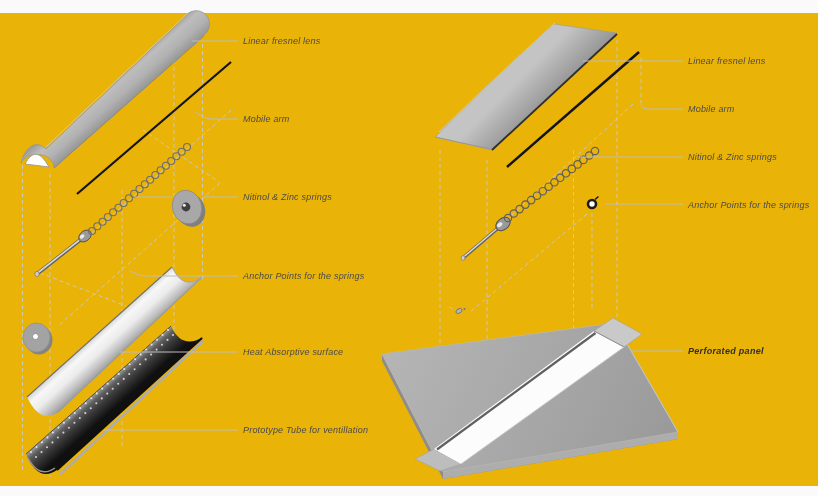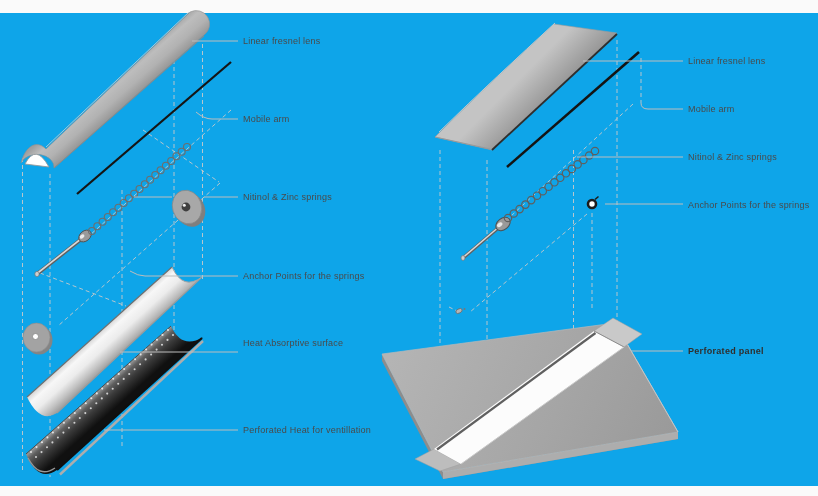--- a/index.html
+++ b/index.html
@@ -1,17 +1,17 @@
 <!DOCTYPE html>
 <html><head>
 <meta charset="utf-8">
 <style>
   html,body{margin:0;padding:0;background:#ffffff;}
-  #stage{position:relative;width:818px;height:496px;background:#0ea5e9;overflow:hidden;
-         font-family:"Liberation Sans",sans-serif;}
+  #stage{position:relative;width:818px;height:496px;background:#eab308;overflow:hidden;
+         font-family:"Liberation Sans",sans-serif;font-style:italic;}
   #stage svg{position:absolute;left:0;top:0;}
   .band{position:absolute;left:0;width:818px;background:#fafafa;}
   .band.top{top:0;height:13px;}
   .band.bottom{top:486px;height:10px;}
   .lbl{position:absolute;font-size:9px;line-height:11px;color:#4a4a4a;
        letter-spacing:.2px;white-space:nowrap;font-weight:400;}
   .lbl.bold{font-weight:700;color:#2f2f2f;letter-spacing:.3px;}
 </style>
 </head>
 <body>
@@ -284,21 +284,21 @@
         <path d="M605,204 H683"></path>
         <path d="M631,351 H683"></path>
       </g>
     </g>
   </svg>
 
   <div class="lbl" style="left:243px;top:36px">Linear fresnel lens</div>
   <div class="lbl" style="left:243px;top:114px">Mobile arm</div>
   <div class="lbl" style="left:243px;top:192px">Nitinol &amp; Zinc springs</div>
   <div class="lbl" style="left:243px;top:271px">Anchor Points for the springs</div>
-  <div class="lbl" style="left:243px;top:338px">Heat Absorptive surface</div>
-  <div class="lbl" style="left:243px;top:425px">Perforated Heat for ventillation</div>
+  <div class="lbl" style="left:243px;top:347px">Heat Absorptive surface</div>
+  <div class="lbl" style="left:243px;top:425px">Prototype Tube for ventillation</div>
 
   <div class="lbl" style="left:688px;top:56px">Linear fresnel lens</div>
   <div class="lbl" style="left:688px;top:104px">Mobile arm</div>
   <div class="lbl" style="left:688px;top:152px">Nitinol &amp; Zinc springs</div>
   <div class="lbl" style="left:688px;top:200px">Anchor Points for the springs</div>
   <div class="lbl bold" style="left:688px;top:346px">Perforated panel</div>
 </div>
 
 </body></html>

